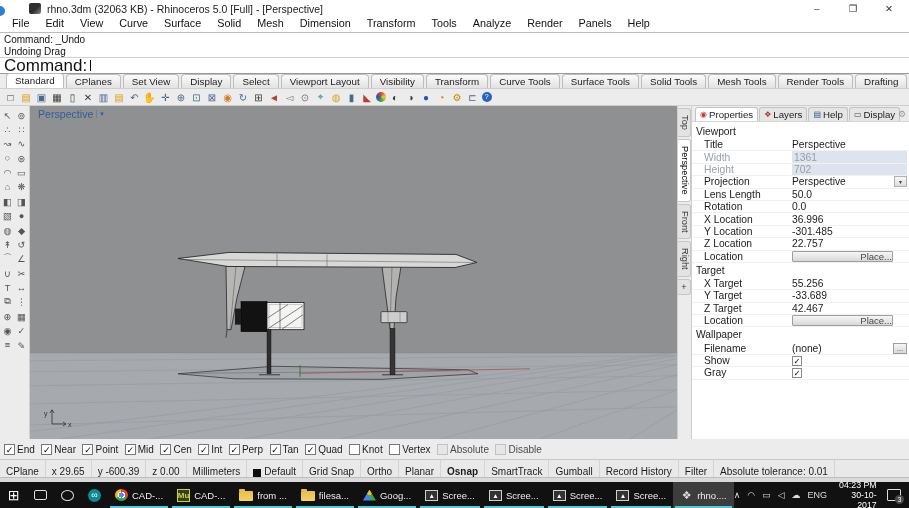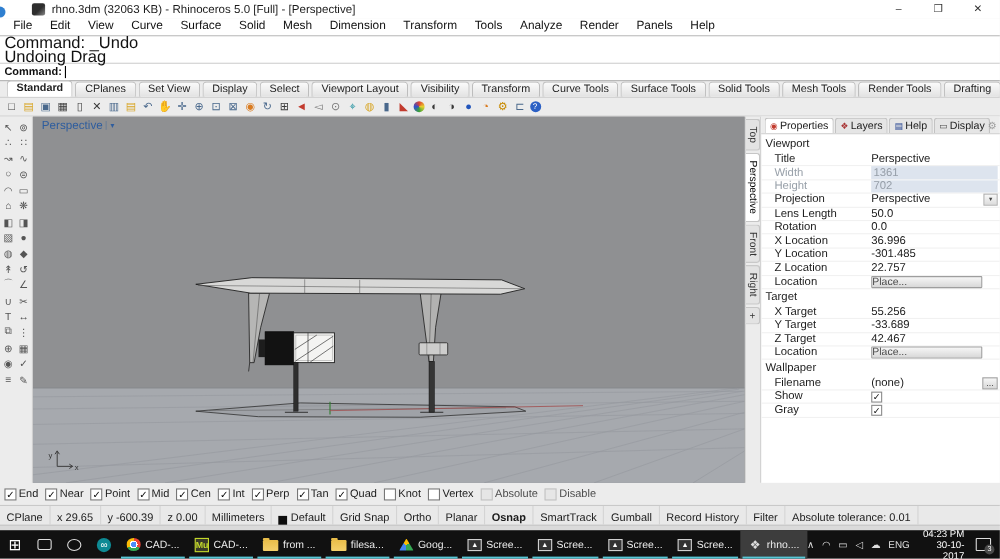--- a/index.html
+++ b/index.html
@@ -11,27 +11,27 @@
 .titlebar{height:17px;background:#fff;display:flex;align-items:center;position:relative;flex:0 0 auto}
 .appico{width:12px;height:11px;margin-left:29px;margin-right:6px;background:linear-gradient(135deg,#2e2e2e 55%,#8a8a8a);border-radius:2px}
 .title{font-size:10.5px;color:#1c1c1c}
 .wctrl{position:absolute;right:2px;top:0;display:flex}
 .wbtn{width:36px;height:17px;text-align:center;line-height:17px;font-size:9.5px;color:#333}
 
 .menubar{height:15px;background:#fff;display:flex;align-items:flex-start;padding-left:4px;flex:0 0 auto}
 .mitem{padding:0 8px;font-size:10.8px;color:#111;white-space:nowrap}
 
 .cmdwrap{background:#fff;border-top:1px solid #bcbcbc;border-bottom:1px solid #9a9a9a;flex:0 0 auto}
-.cmdhist{height:25px;padding:1px 4px;font-size:15px;line-height:11.5px;border-bottom:1px solid #cfcfcf}
-.cmdprompt{height:15px;display:flex;align-items:center;padding:0 4px;font-weight:bold;font-size:10px}
+.cmdhist{height:25px;padding:1px 4px;font-size:10px;line-height:11.5px;border-bottom:1px solid #cfcfcf}
+.cmdprompt{height:15px;display:flex;align-items:center;padding:0 4px;font-weight:normal;font-size:17px}
 .caret{width:1px;height:11px;background:#000;margin-left:3px}
 
 .tabbar{height:15px;background:#ececec;display:flex;align-items:flex-end;padding-left:6px;border-bottom:1px solid #cfcfcf;flex:0 0 auto}
 .ttab{font-size:9.8px;padding:1px 8px;border:1px solid #bdbdbd;border-bottom:none;border-radius:4px 4px 0 0;background:linear-gradient(#fbfbfb,#e2e2e2);margin-right:2px;color:#222;white-space:nowrap;height:14px;line-height:12px}
-.ttab.on{background:#fff;font-weight:bold;height:15px}
+.ttab.on{background:#fff;font-weight:normal;height:15px}
 
 .iconbar{height:17px;display:flex;align-items:center;padding-left:4px;gap:2.5px;background:#ececec;border-bottom:1px solid #cfcfcf;flex:0 0 auto}
 .tbi{width:13px;height:13px;display:flex;align-items:center;justify-content:center;font-size:10px;color:#555}
 .c-dark{color:#3a3a3a}.c-gray{color:#777}.c-yellow{color:#d7a31f}.c-slate{color:#49688c}
 .c-red{color:#c23b2e}.c-teal{color:#1d8f9e}.c-orange{color:#d97b20}.c-blue{color:#2255bb}.c-amber{color:#c78a00}
 .c-multi{background:conic-gradient(#e04030,#e8d22e,#3aa23a,#3050d0,#e04030);border-radius:50%;width:10px;height:10px;color:transparent}
 .c-bluedisc{background:#2a5fc4;color:#fff;border-radius:50%;width:10px;height:10px;font-size:7.5px;line-height:10px;text-align:center}
 
 .main{flex:1 1 auto;display:flex;min-height:0}
 .lefttools{width:30px;background:#ececec;border-right:1px solid #cfcfcf;display:grid;grid-template-columns:13px 13px;justify-content:center;align-content:start;padding-top:3px;row-gap:2.2px;column-gap:1px}
@@ -53,21 +53,21 @@
 .tpi-red{color:#c23b2e}.tpi-crimson{color:#a83434}.tpi-navy{color:#1f3f8f}.tpi-dark{color:#444}
 .pgear{position:absolute;right:3px;top:3px;color:#9a9a9a;font-size:9px}
 .pbody{flex:1;overflow:hidden;font-size:10.3px;padding-top:2px}
 .phead{padding:2px 4px 2px;color:#222}
 .prow{display:flex;align-items:center;height:12.4px;border-bottom:1px solid #f1f1f1}
 .plabel{width:100px;padding-left:12px;color:#1c1c1c;white-space:nowrap}
 .pvalue{flex:1;color:#1c1c1c;white-space:nowrap}
 .prow.dis .plabel{color:#98a0a9}
 .disv{background:#dde4ee;color:#969ea8;align-self:stretch;display:flex;align-items:center;margin:0;padding-left:2px;margin-right:2px}
 .chev{width:13px;height:11px;border:1px solid #b0b0b0;background:linear-gradient(#f8f8f8,#dcdcdc);font-size:6px;text-align:center;line-height:11px;color:#444;margin-right:2px}
-.pbtn{flex:1;margin-right:16px;height:11px;border:1px solid #9e9e9e;background:linear-gradient(#f6f6f6,#d8d8d8);font-size:9.5px;color:#4a4a4a;text-align:left;line-height:10px;border-radius:1px}
+.pbtn{flex:1;margin-right:16px;height:11px;border:1px solid #9e9e9e;background:linear-gradient(#f6f6f6,#d8d8d8);font-size:9.5px;color:#4a4a4a;text-align:right;line-height:10px;border-radius:1px}
 .pcheck{width:10px;height:10px;border:1px solid #8a8a8a;background:#fff;font-size:8.5px;line-height:9px;text-align:center;color:#111}
 .pdots{width:14px;height:11px;border:1px solid #9e9e9e;background:linear-gradient(#f6f6f6,#d8d8d8);font-size:8px;text-align:center;line-height:9px;color:#444;margin-right:2px}
 
 .osnapbar{height:21px;background:#ececec;display:flex;align-items:center;padding-left:4px;gap:6.5px;border-bottom:1px solid #c9c9c9;flex:0 0 auto}
 .snap{display:flex;align-items:center;gap:2px;font-size:10px;color:#1c1c1c;white-space:nowrap}
 .cb{width:11px;height:11px;border:1px solid #777;background:#fff;font-size:9px;line-height:10px;text-align:center;color:#000}
 .snap.dis .cb{border-color:#c2c2c2;background:#e6e6e6}
 .snap.dis .sl{color:#4c4c4c}
 
 .statusbar{height:18px;background:#e9e9e9;display:flex;align-items:stretch;font-size:10px;color:#1c1c1c;border-bottom:1px solid #bdbdbd;flex:0 0 auto}

